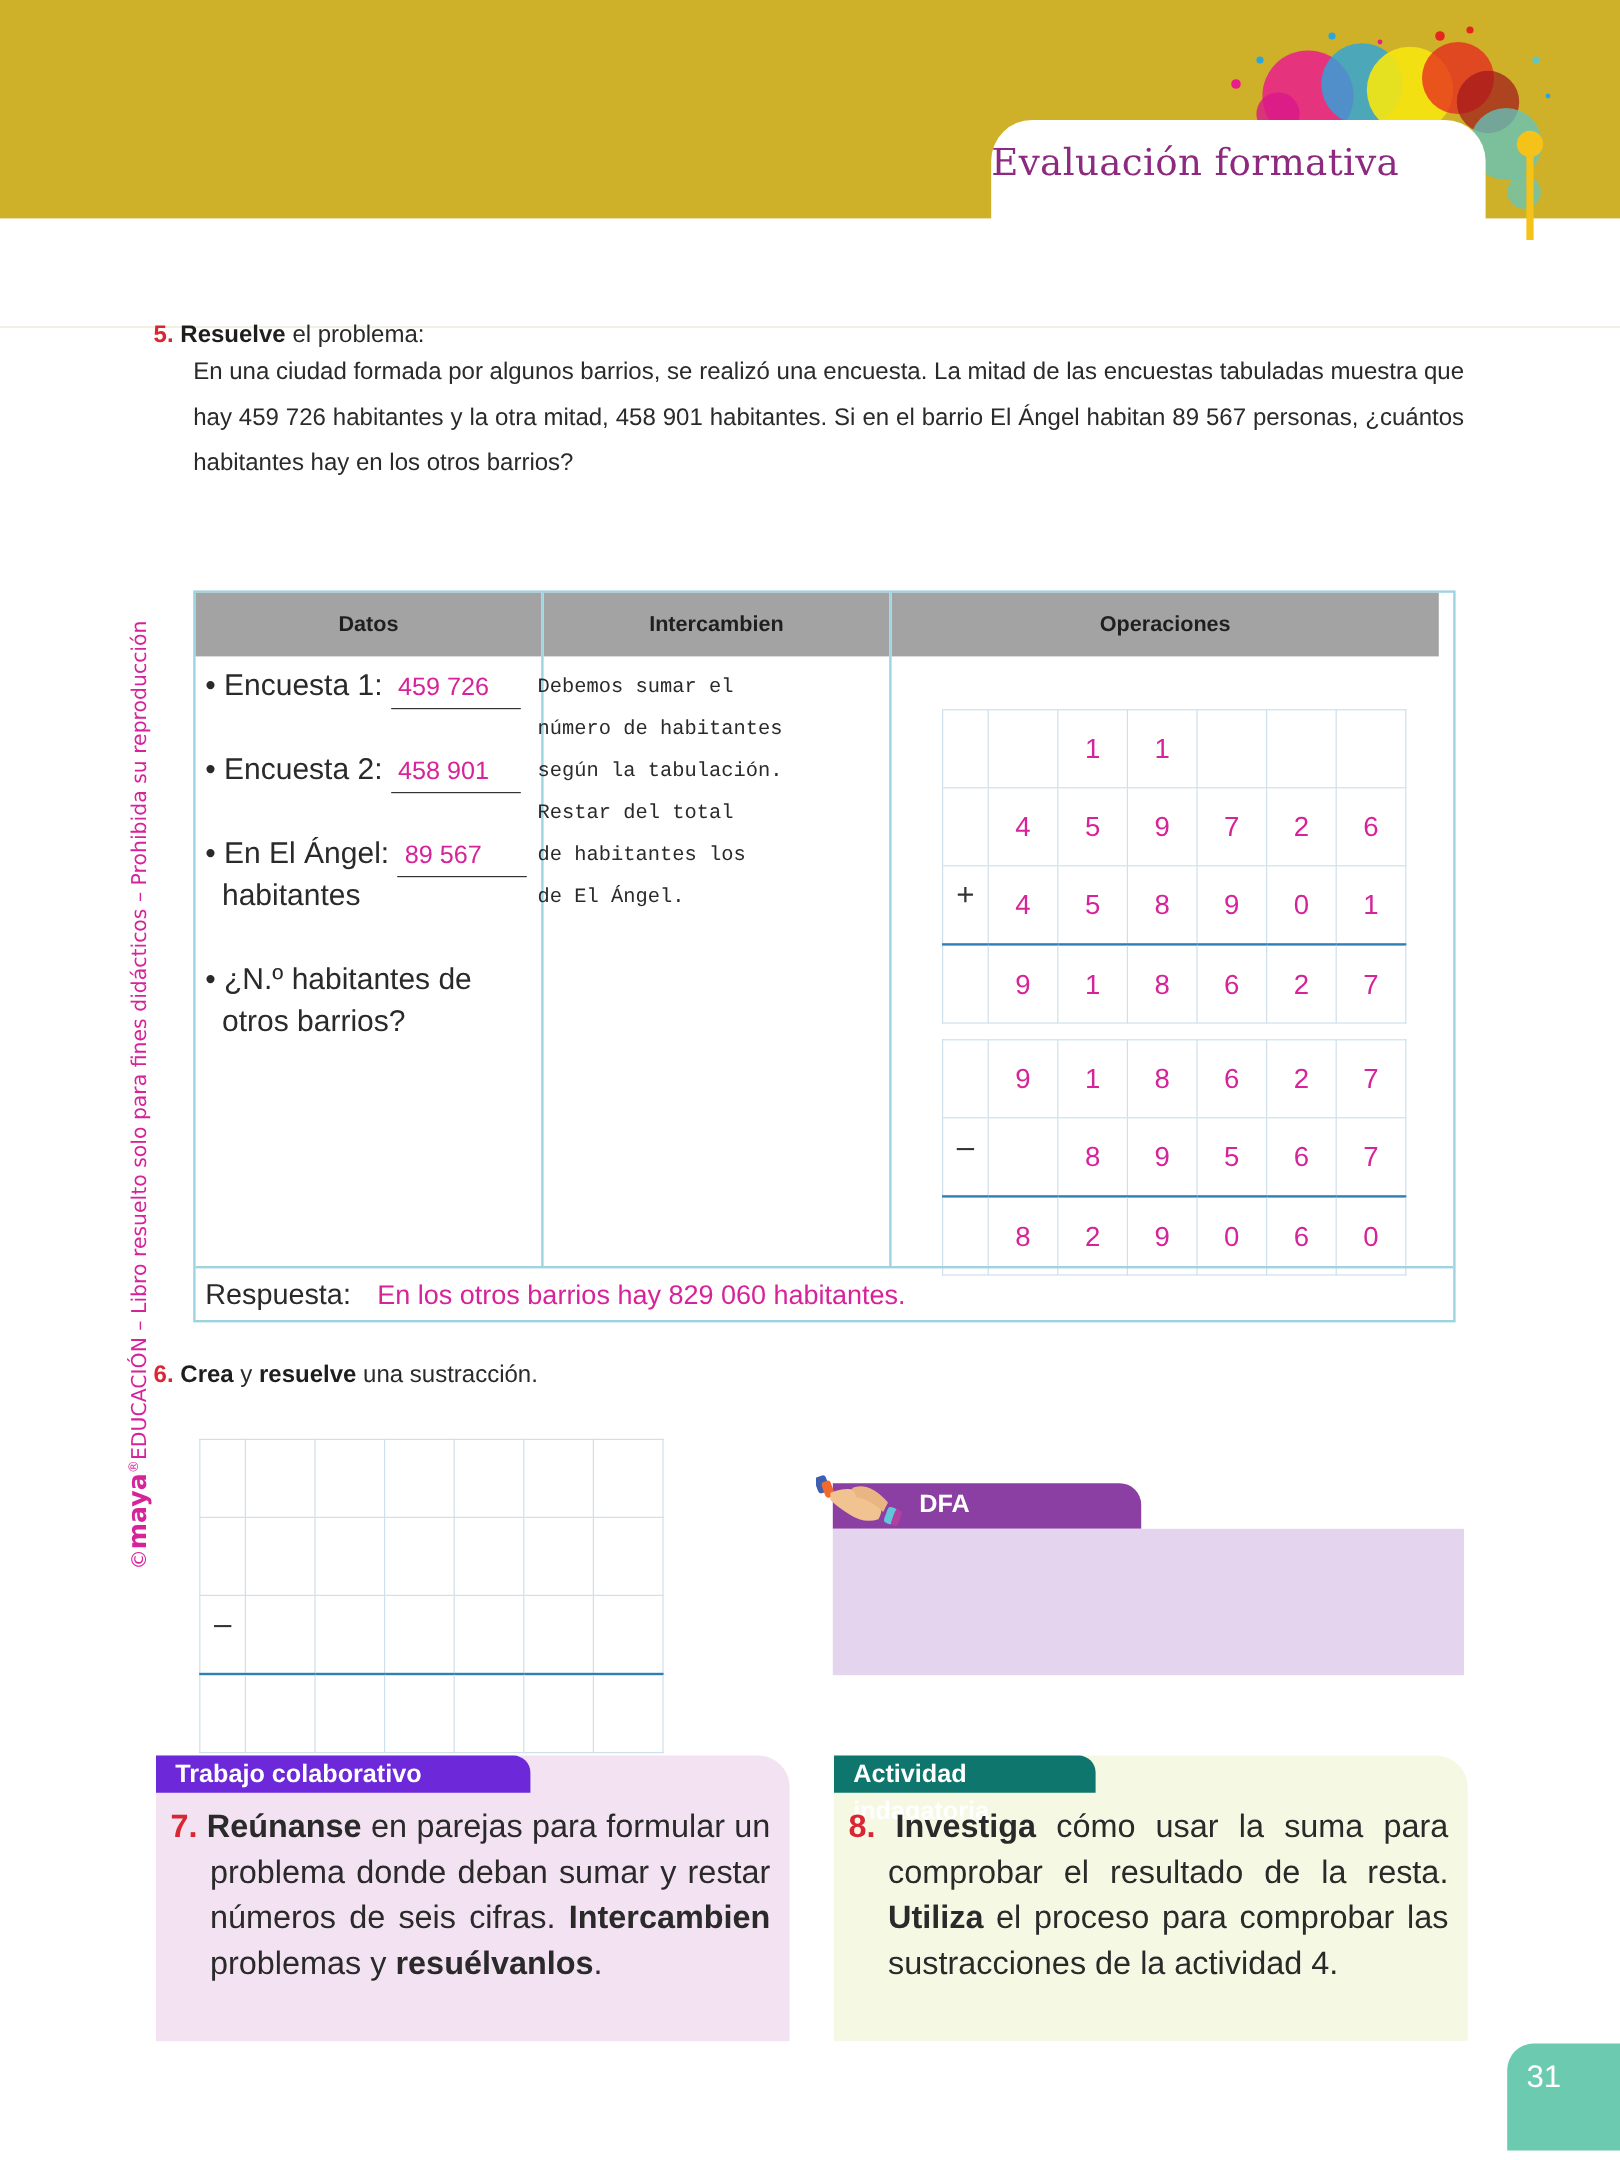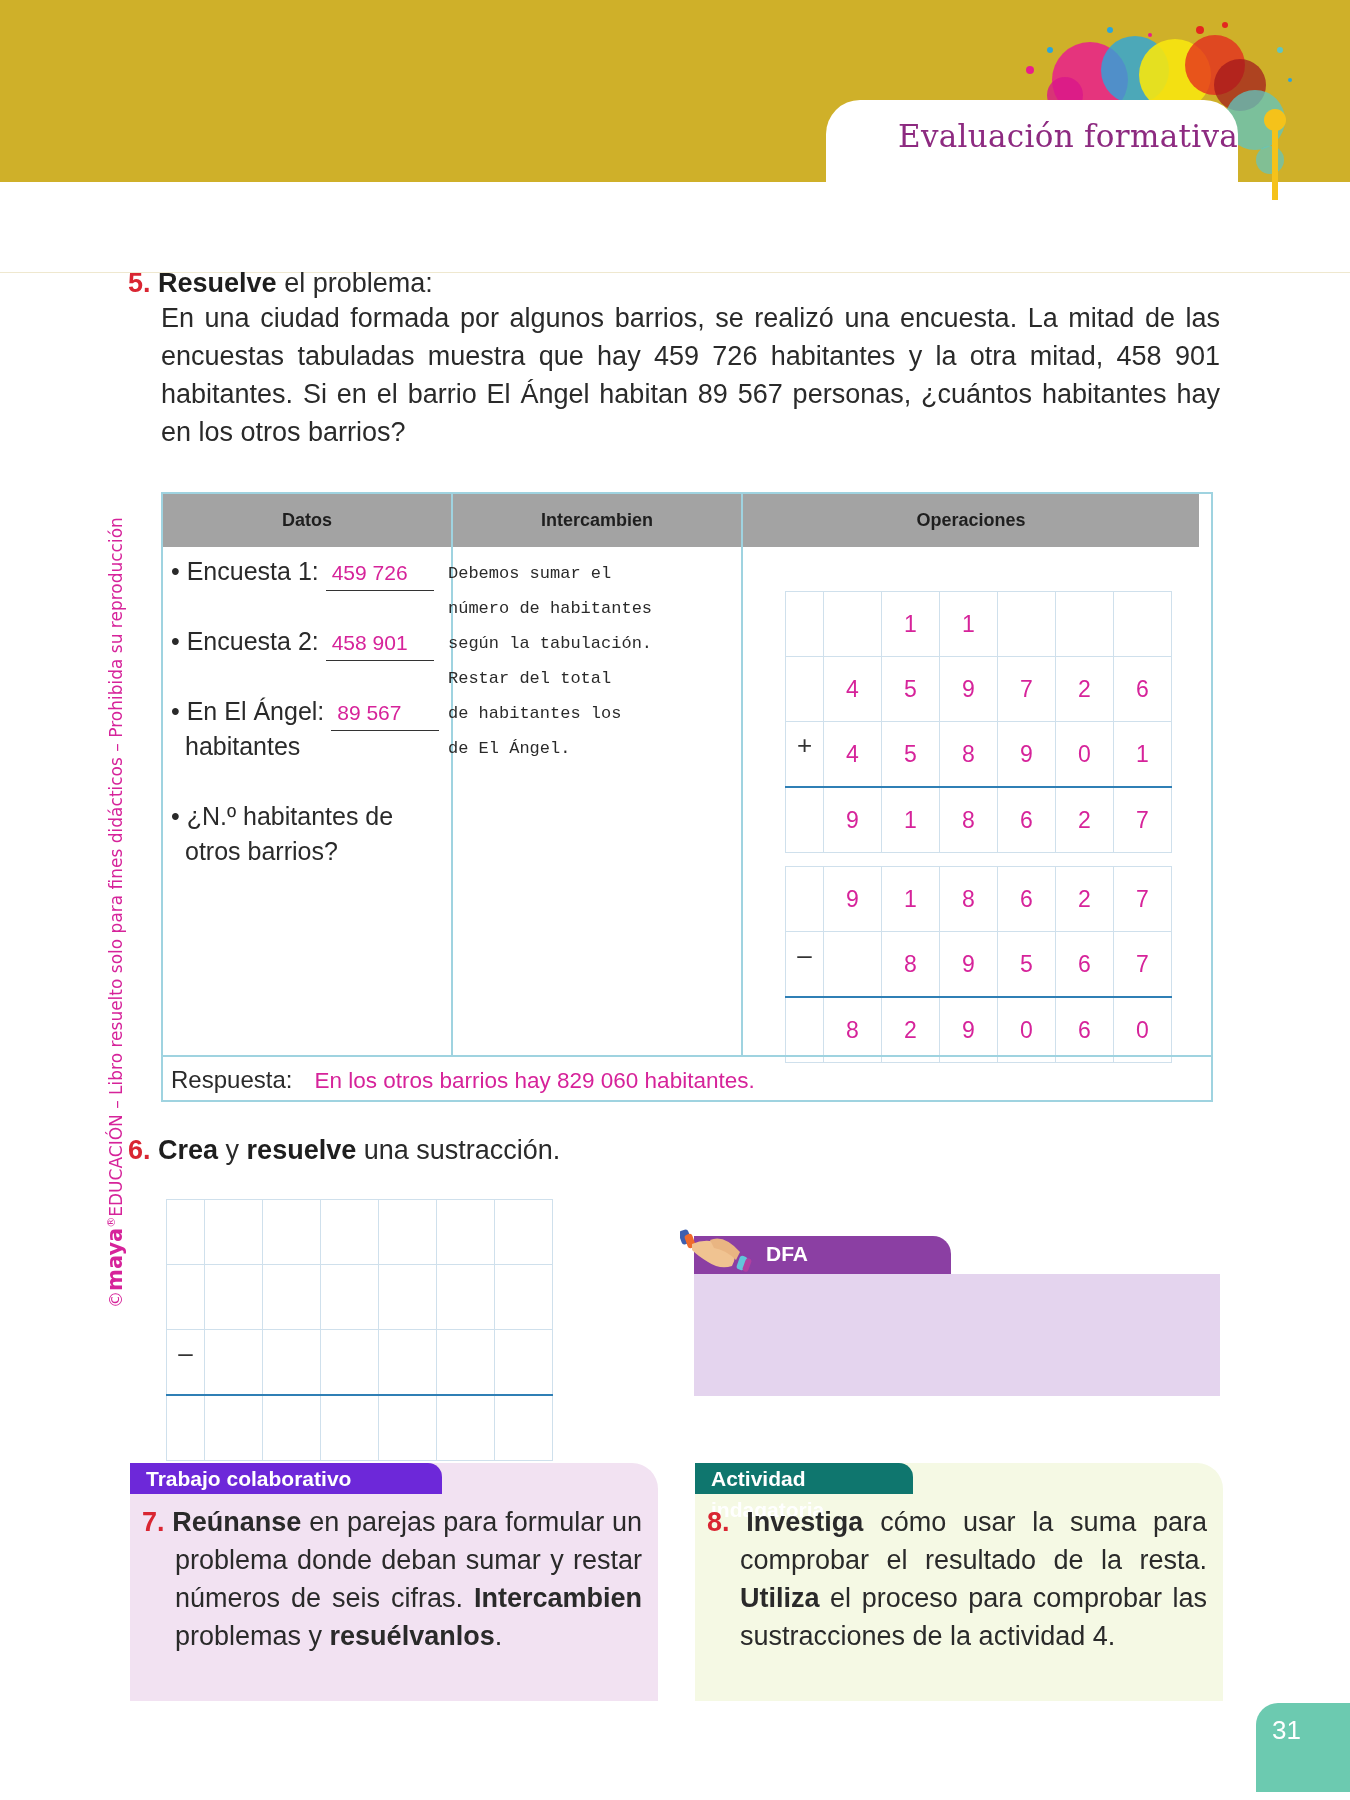--- a/index.html
+++ b/index.html
@@ -16,33 +16,33 @@
   .header-line {
     position: absolute; left: 0; top: 272px; width: 1350px; height: 1px;
     background: #efe8cf;
   }
   .splash { position: absolute; left: 970px; top: 10px; width: 330px; height: 210px; }
   .title-tab {
     position: absolute; left: 826px; top: 100px; width: 412px; height: 120px;
     background: #fff; border-radius: 34px 34px 0 0;
   }
   .title-text {
-    position: absolute; left: 0; right: 0; top: 18px; text-align: right;
+    position: absolute; left: 0; right: 0; top: 18px; text-align: left;
     font-family: "DejaVu Serif", "Liberation Serif", serif;
     font-size: 31px; color: #8d2a80; letter-spacing: 0.3px;
   }
   .side-note {
     position: absolute; left: 103px; top: 1308px;
     transform: rotate(-90deg); transform-origin: 0 0;
     white-space: nowrap; font-size: 17px; color: #d6239a;
   }
   .side-note .brand { font-weight: bold; font-size: 21px; }
   .side-note .reg { font-size: 11px; vertical-align: super; }
 
-  .q { position: absolute; font-family: "Liberation Sans", sans-serif; font-size: 27px; color: #2a2a2a; }
+  .q { position: absolute; font-family: "Liberation Sans", sans-serif; font-size: 20px; color: #2a2a2a; }
   .q .num { color: #d92632; font-weight: bold; }
   .q b { color: #1e1e1e; }
   .q5 { left: 128px; top: 268px; width: 1092px; }
   .q5 .head { display: block; }
   .q5 .body { display: block; margin-left: 33px; line-height: 38px; text-align: justify; }
 
   
   .ptable { position: absolute; left: 161px; top: 492px; width: 1052px; height: 610px; border: 2px solid #9fd3e0; box-sizing: border-box; }
   .ptable .th { position: absolute; top: 0; height: 53px; background: #a3a3a3; font-family: Liberation Sans, sans-serif; font-weight: bold; font-size: 18px; color: #1f1f1f; display: flex; align-items: center; justify-content: center; }
   .col-line { position: absolute; top: 0; width: 2px; height: 561px; background: #9fd3e0; }

